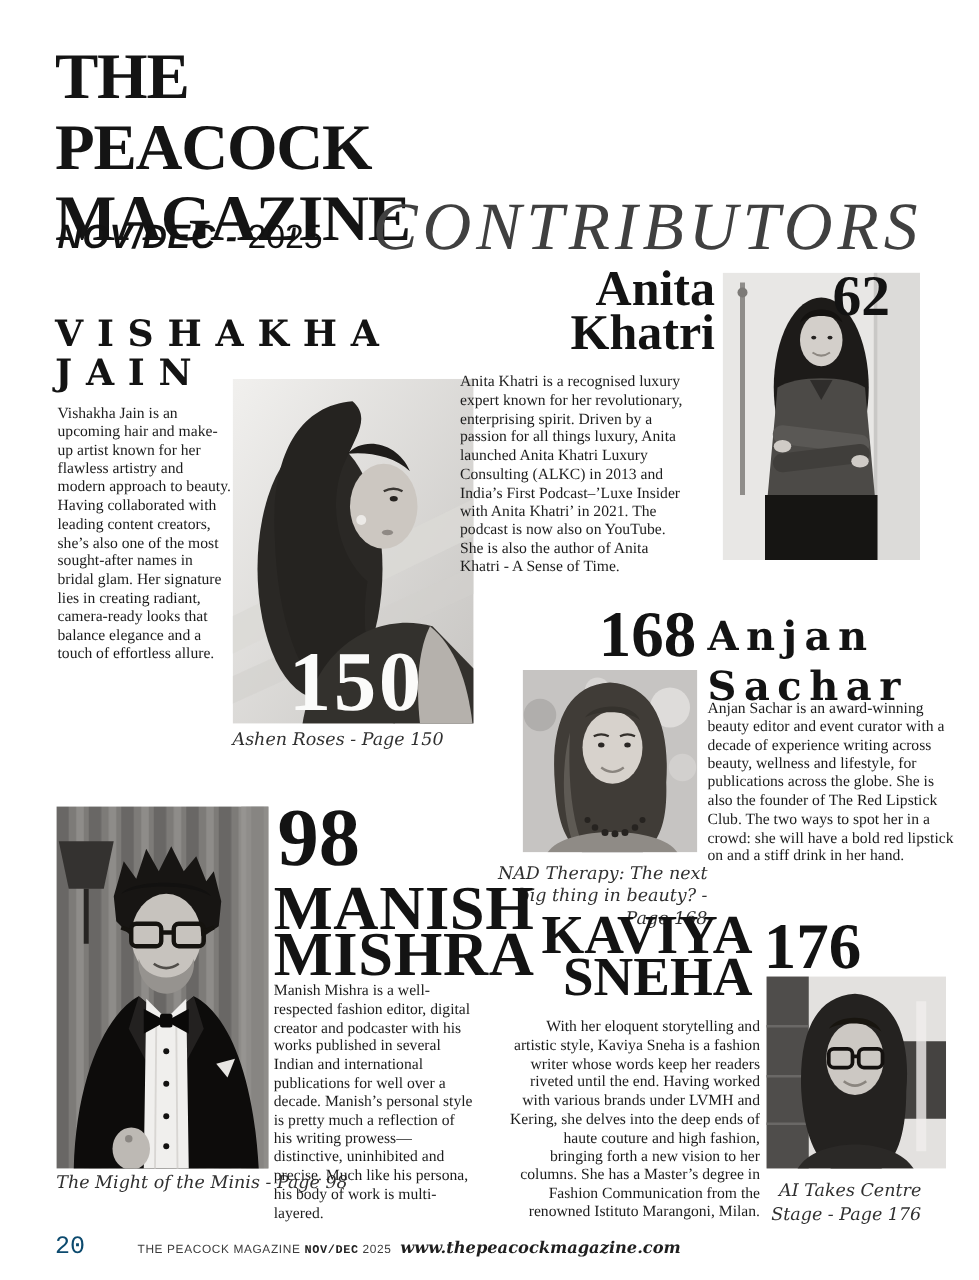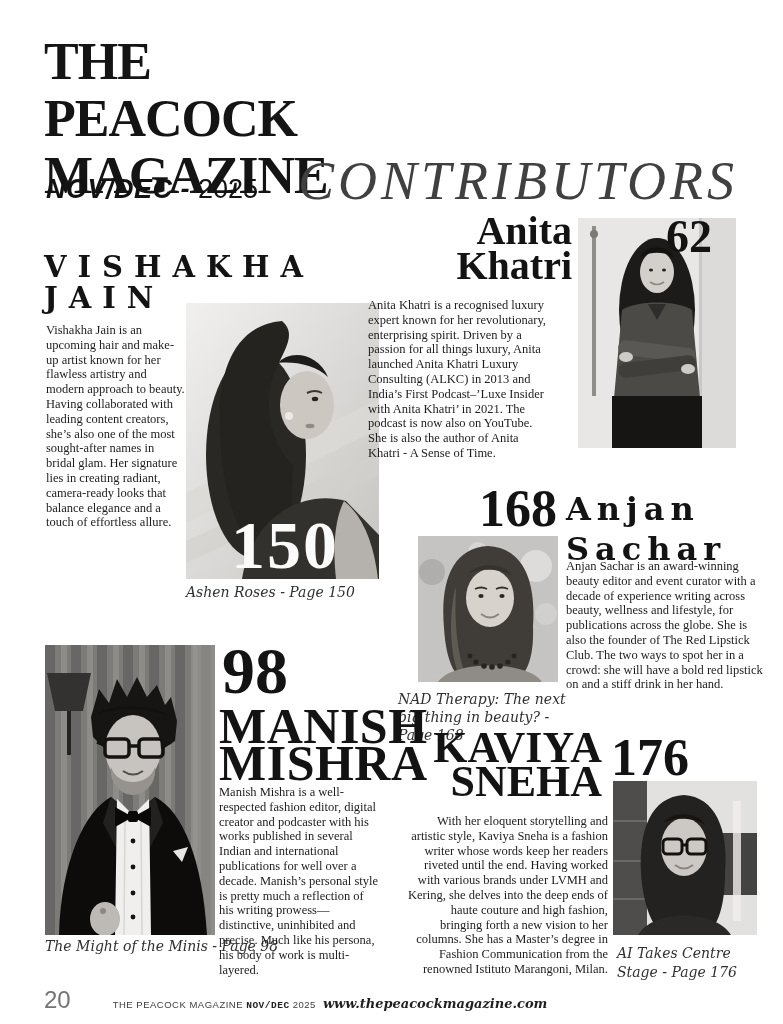--- a/index.html
+++ b/index.html
@@ -13,21 +13,21 @@
   .contributors-overlay{position:absolute;left:298px;top:154px;
     font-family:"Liberation Serif",serif;font-style:italic;font-size:54px;line-height:54px;
     letter-spacing:4px;color:#404040;white-space:nowrap;}
   .issue-line{position:absolute;left:46px;top:174px;font-family:"Liberation Sans",sans-serif;
     font-size:27px;line-height:30px;color:#121212;white-space:nowrap;}
   .issue-line .lbl{font-weight:700;font-style:italic;letter-spacing:0.5px;}
   .issue-line .yr{font-weight:400;margin-left:8px;}
 
   
   .bio{font-family:"Liberation Serif",serif;font-size:12.5px;line-height:14.8px;color:#1c1c1c;}
-  .cap{font-family:"DejaVu Serif",serif;font-style:italic;font-size:14px;color:#303030;}
+  .cap{font-family:"DejaVu Serif",serif;font-style:italic;font-size:14px;color:#303030;text-align:right;}
   .bignum{font-family:"Liberation Serif",serif;font-weight:700;color:#131313;}
   .slab{font-family:"DejaVu Serif",serif;font-weight:700;color:#131313;}
   .sernm{font-family:"Liberation Serif",serif;font-weight:700;color:#131313;}
   .photo{position:absolute;overflow:hidden;}
   .photo svg{display:block;width:100%;height:100%;}
 
   
   .v-name{position:absolute;left:44px;top:252px;font-size:29px;line-height:31px;letter-spacing:11px;}
   .v-bio{position:absolute;left:46px;top:323px;width:140px;}
   .v-photo{left:186px;top:303px;width:193px;height:276px;}
@@ -60,21 +60,21 @@
   
   .k-name{position:absolute;left:420px;top:731px;width:182px;text-align:right;
     font-size:44px;line-height:34px;}
   .k-num{position:absolute;left:611px;top:732px;font-size:52px;line-height:52px;}
   .k-photo{left:613px;top:781px;width:144px;height:154px;}
   .k-bio{position:absolute;left:406px;top:814px;width:202px;text-align:right;}
   .k-cap{position:absolute;left:617px;top:944px;width:120px;line-height:19px;}
 
   
   .footer{position:absolute;left:44px;top:986px;width:700px;display:flex;align-items:baseline;}
-  .f-num{font-family:Liberation Sans, sans-serif;font-size:24px;color:#737373;}
+  .f-num{font-family:Liberation Mono, monospace;font-size:20px;color:#0c4a6e;}
   .f-meta{font-family:"Liberation Sans",sans-serif;font-size:9.5px;letter-spacing:0.5px;
     color:#3c3c3c;margin-left:42px;}
   .f-meta .b{font-weight:700;color:#222;font-family:Liberation Mono, monospace;}
   .f-web{font-family:"DejaVu Serif",serif;font-weight:700;font-style:italic;font-size:13px;
     color:#1f1f1f;margin-left:7px;}
 </style>
 </head>
 <body>
 
 <div class="page">

